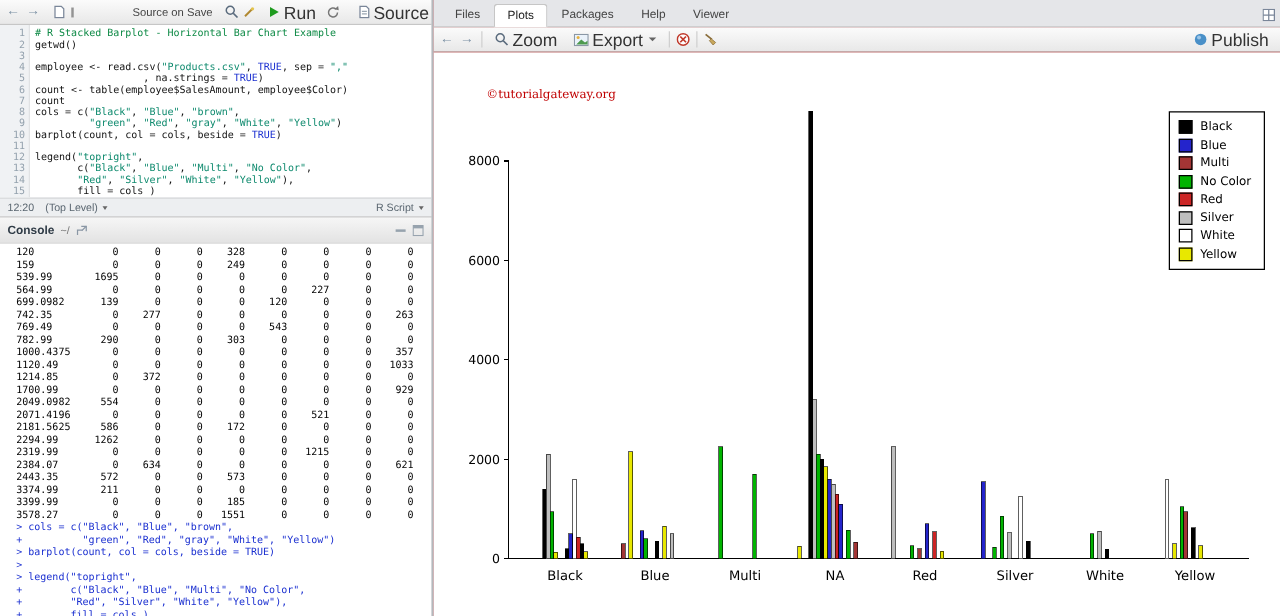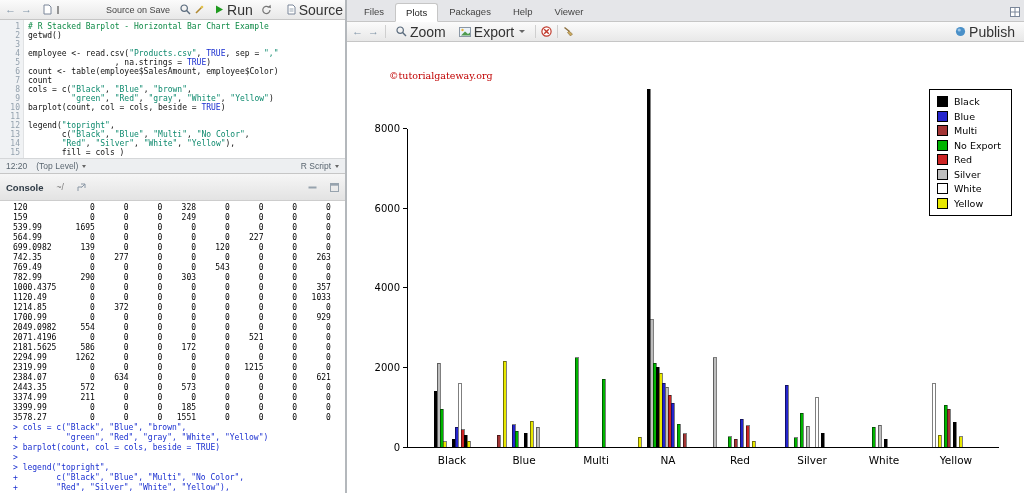--- a/index.html
+++ b/index.html
@@ -17,21 +17,21 @@
   .cb{width:8px;height:8px;background:#fff;border:1px solid #939393;margin-left:2px;box-sizing:border-box;}
   .editor{height:138px;min-height:138px;display:flex;font-family:"DejaVu Sans Mono",monospace;font-size:8px;line-height:9px;background:#fff;overflow:hidden;}
   .gutter{width:24px;min-width:24px;background:#F0F2F4;border-right:1px solid #E0E2E4;color:#93A1AD;text-align:right;padding:2px 3px 0 0;box-sizing:border-box;}
   .code-lines{flex:1;padding:2px 0 0 4px;white-space:pre;color:#111;overflow:hidden;}
   .tok-com{color:#0E8A46;}
   .tok-str{color:#0E8A6E;}
   .tok-kw{color:#1A2FD0;}
   .editor-status{height:15px;min-height:15px;background:#EDEFF1;border-top:1px solid #D5D7D9;display:flex;align-items:center;gap:9px;padding:0 6px;font-size:8.5px;color:#5A6670;box-sizing:border-box;}
   .scope,.ftype{display:inline-flex;align-items:center;gap:2px;}
   .console-pane{flex:1;display:flex;flex-direction:column;min-height:0;}
-  .console-header{height:28px;min-height:18px;background:linear-gradient(#F6F6F6,#E3E3E3);border-top:1px solid #C6C6C6;border-bottom:1px solid #CDCDCD;display:flex;align-items:center;gap:13px;padding:0 6px;font-size:9.5px;color:#333;box-sizing:border-box;}
+  .console-header{height:22px;min-height:18px;background:linear-gradient(#F6F6F6,#E3E3E3);border-top:1px solid #C6C6C6;border-bottom:1px solid #CDCDCD;display:flex;align-items:center;gap:5px;padding:0 6px;font-size:9.5px;color:#333;box-sizing:border-box;}
   .console-title{color:#2F3B46;font-weight:bold;}
   .console-path{color:#777;font-size:8.5px;}
   .console-body{flex:1;background:#fff;font-family:"DejaVu Sans Mono",monospace;font-size:8px;line-height:10px;white-space:pre;padding:2px 0 0 13px;overflow:hidden;color:#000;}
   .cin{color:#1A2FD0;}
   .cout{color:#000;}
   
   .right-col{flex:1;display:flex;flex-direction:column;min-width:0;background:#b91c1c;}
   .tabbar{height:22px;min-height:22px;background:#E5E6E9;border-bottom:1px solid #C6C6C6;display:flex;align-items:flex-end;padding:0 4px 0 6px;font-size:9.5px;color:#444;box-sizing:border-box;}
   .tab{padding:3px 10px;border:1px solid transparent;}
   .tab.active{background:#fff;border:1px solid #C6C6C6;border-bottom-color:#fff;border-radius:3px 3px 0 0;color:#222;margin-bottom:-1px;}
@@ -330,21 +330,21 @@
           <div class="legend-item">
             <span class="legend-swatch" style="background: rgb(36, 36, 204);"></span>
             <span>Blue</span>
           </div>
           <div class="legend-item">
             <span class="legend-swatch" style="background: rgb(163, 53, 53);"></span>
             <span>Multi</span>
           </div>
           <div class="legend-item">
             <span class="legend-swatch" style="background: rgb(0, 180, 0);"></span>
-            <span>No Export</span>
+            <span>No Color</span>
           </div>
           <div class="legend-item">
             <span class="legend-swatch" style="background: rgb(204, 36, 36);"></span>
             <span>Red</span>
           </div>
           <div class="legend-item">
             <span class="legend-swatch" style="background: rgb(190, 190, 190);"></span>
             <span>Silver</span>
           </div>
           <div class="legend-item">

